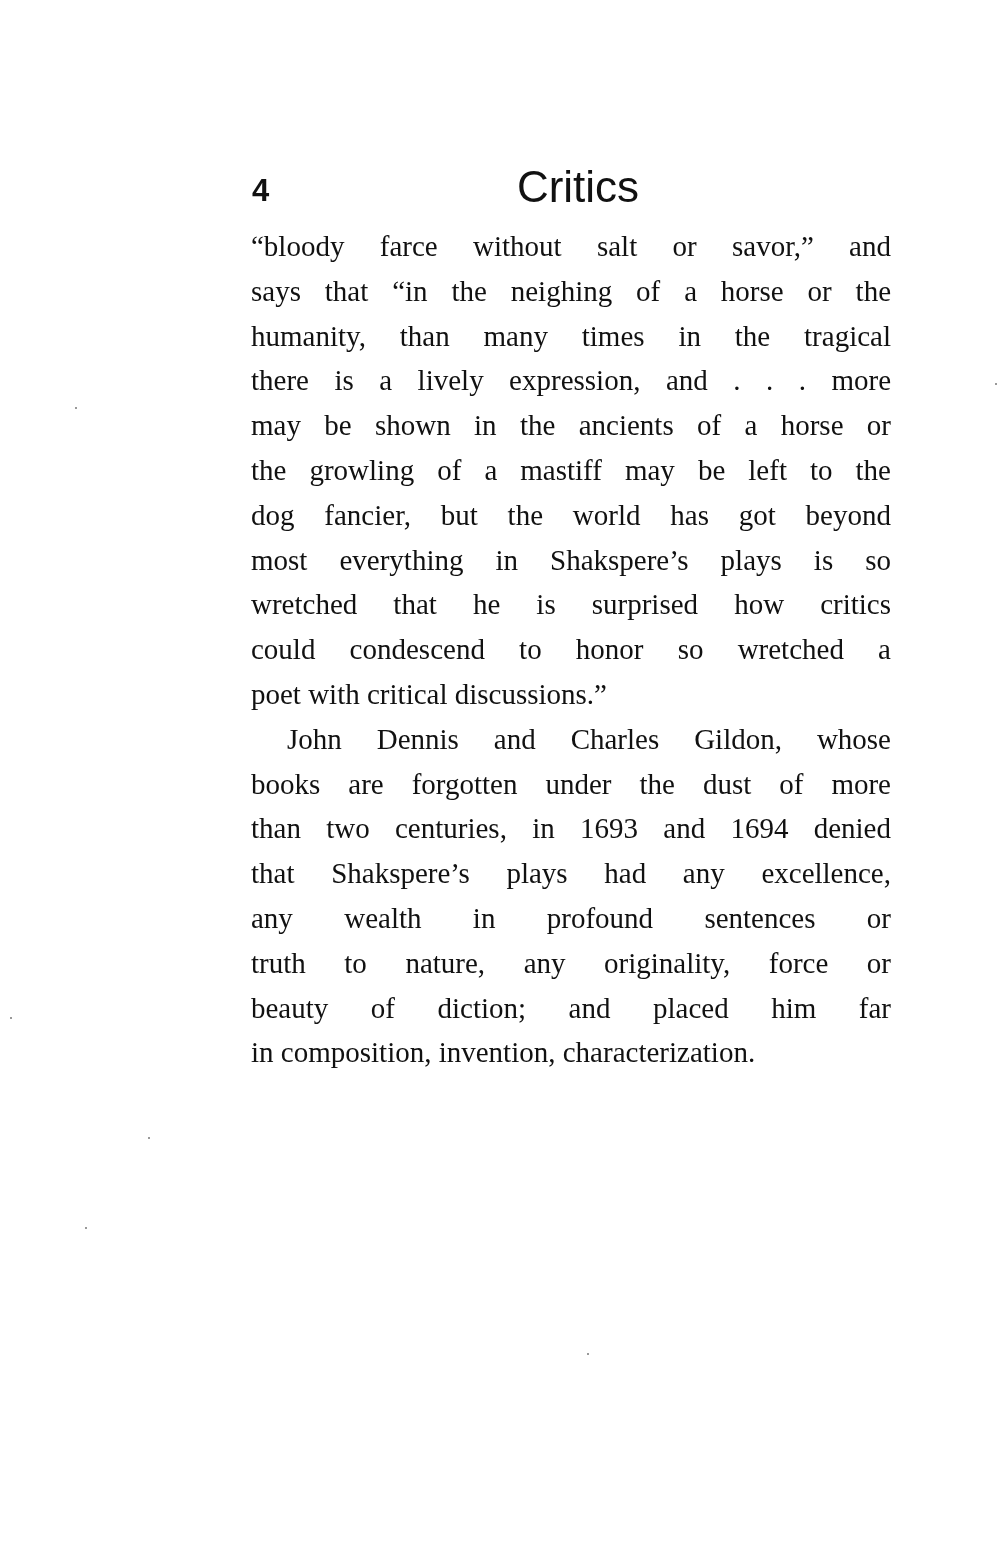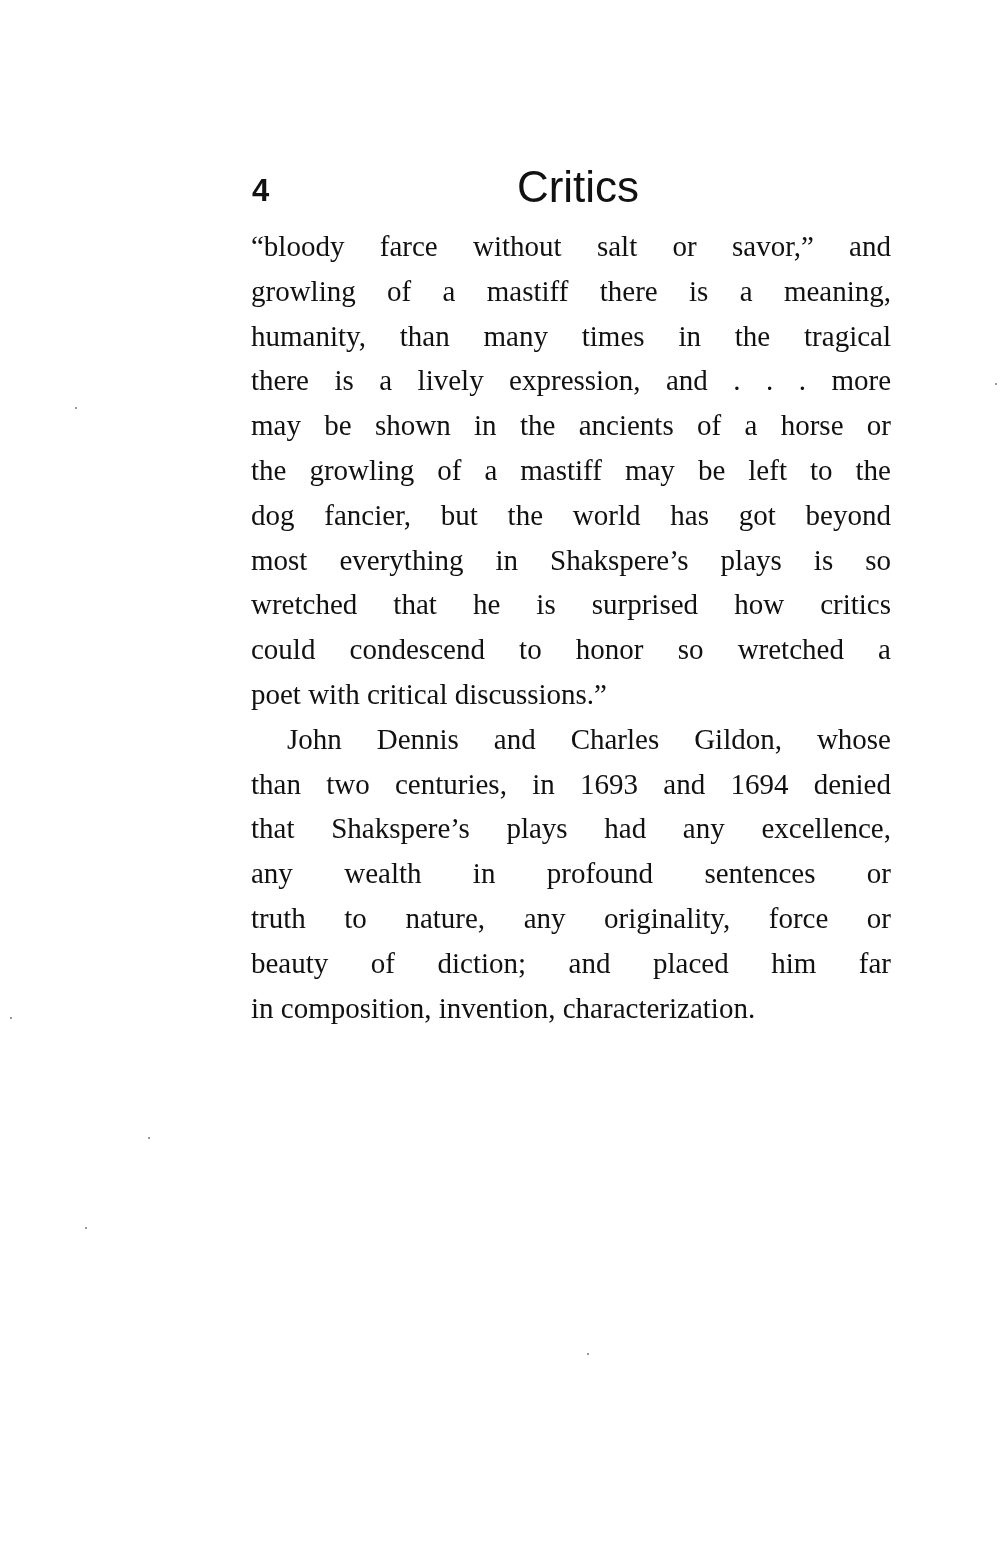--- a/index.html
+++ b/index.html
@@ -87,33 +87,34 @@
 <div class="page">
 
   <div class="running-head">
     <span class="page-number">4</span>
     <div class="running-title">Critics</div>
   </div>
 
   <div class="body-text">
     <div class="para1">
       <span class="line">“bloody farce without salt or savor,” and</span>
-      <span class="line">growling of a mastiff there is a meaning,</span>
+      <span class="line">says that “in the neighing of a horse or the</span>
       <span class="line">humanity, than many times in the tragical</span>
       <span class="line">there is a lively expression, and . . . more</span>
       <span class="line">may be shown in the ancients of a horse or</span>
       <span class="line">the growling of a mastiff may be left to the</span>
       <span class="line">dog fancier, but the world has got beyond</span>
       <span class="line">most everything in Shakspere’s plays is so</span>
       <span class="line">wretched that he is surprised how critics</span>
       <span class="line">could condescend to honor so wretched a</span>
       <span class="line last">poet with critical discussions.”</span>
     </div>
     <div class="para2">
       <span class="line indent">John Dennis and Charles Gildon, whose</span>
+      <span class="line">books are forgotten under the dust of more</span>
       <span class="line">than two centuries, in 1693 and 1694 denied</span>
       <span class="line">that Shakspere’s plays had any excellence,</span>
       <span class="line">any wealth in profound sentences or</span>
       <span class="line">truth to nature, any originality, force or</span>
       <span class="line">beauty of diction; and placed him far</span>
       <span class="line last">in composition, invention, characterization.</span>
     </div>
   </div>
 
   <span class="speck" style="left:75px;top:407px;"></span>

